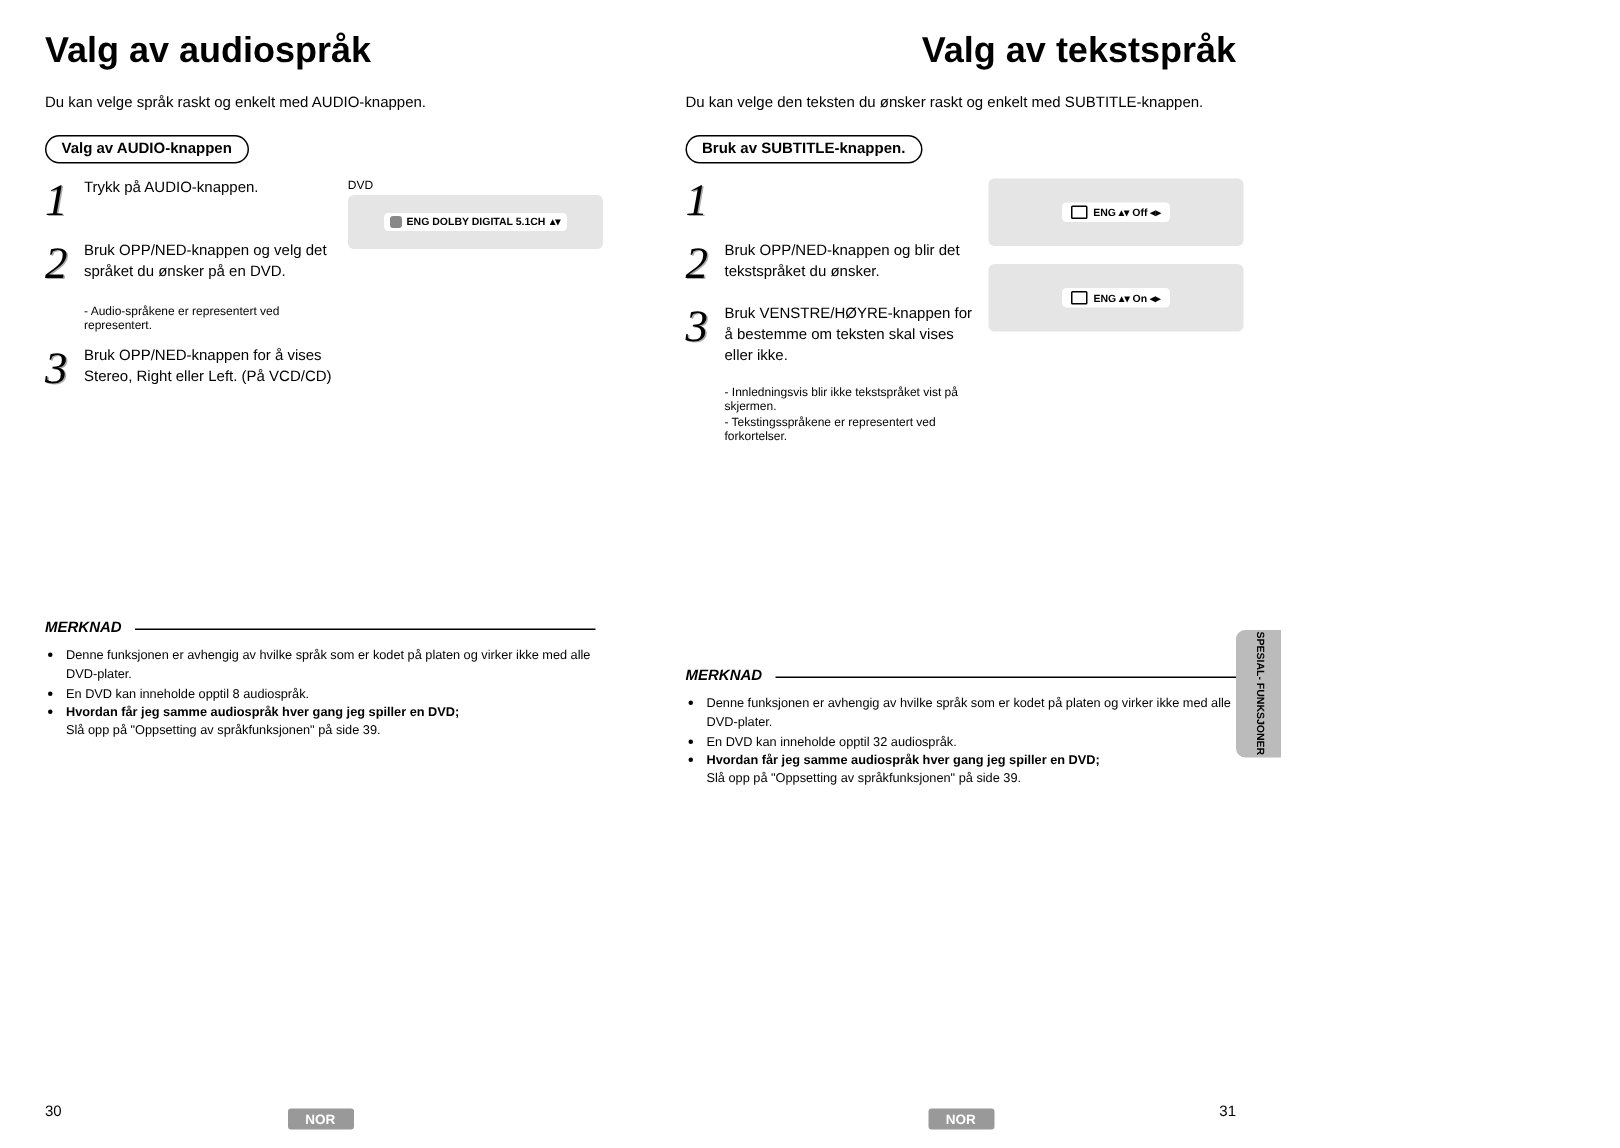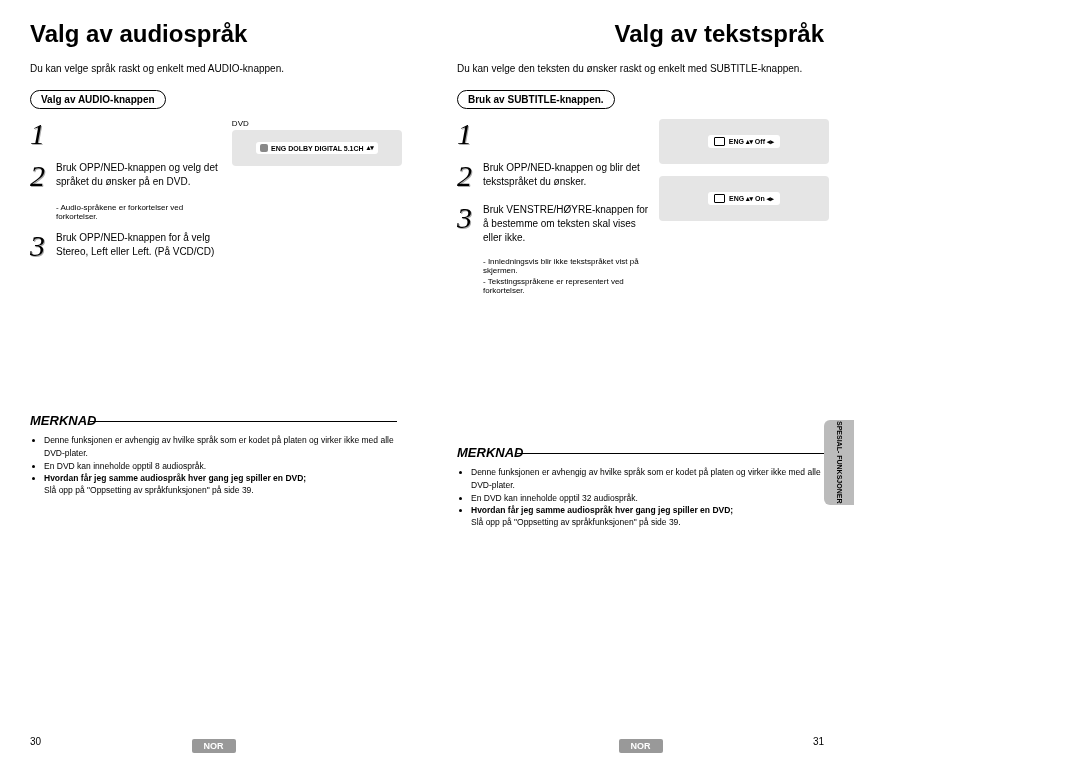--- a/index.html
+++ b/index.html
@@ -98,21 +98,21 @@
     width: fit-content;
     margin: 0 auto;
   }
   .vis-inner.small { width: 60px; }
   .updn::after { content: " ▴▾"; }
   .dot-icon {
     width: 8px; height: 8px; border-radius: 2px; background: #888; display:inline-block;
   }
   .note-label {
     position: relative;
-    font-size: 13px;
+    font-size: 10px;
     font-style: italic;
     font-weight: bold;
     margin-top: 140px;
     margin-bottom: 6px;
   }
   .note-label::after {
     content: "";
     position: absolute;
     left: 60px;
     right: 0;
@@ -200,29 +200,30 @@
 
   <div class="page">
     <div class="title">Valg av audiospråk</div>
     <div class="intro">Du kan velge språk raskt og enkelt med AUDIO-knappen.</div>
     <div class="pill">Valg av AUDIO-knappen</div>
 
     <div class="steps-area">
       <div class="steps-col">
         <div class="step">
           <div class="step-num">1</div>
+          <div class="step-txt">Trykk på AUDIO-knappen.</div>
         </div>
         <div class="step">
           <div class="step-num">2</div>
           <div class="step-txt">Bruk OPP/NED-knappen og velg det språket du ønsker på en DVD.</div>
         </div>
-        <div class="step-sub">- Audio-språkene er forkortelser ved forkortelser.</div>
+        <div class="step-sub">- Audio-språkene er representert ved representert.</div>
         <div class="step">
           <div class="step-num">3</div>
-          <div class="step-txt">Bruk OPP/NED-knappen for å velg Stereo, Left eller Left. (På VCD/CD)</div>
+          <div class="step-txt">Bruk OPP/NED-knappen for å vises Stereo, Right eller Left. (På VCD/CD)</div>
         </div>
       </div>
       <div class="vis-col">
         <div class="vis-block">
           <div class="vis-label">DVD</div>
           <div class="vis-box">
             <div class="vis-inner">
               <span class="dot-icon"></span>
               <span>ENG  DOLBY  DIGITAL  5.1CH</span>
               <span class="updn"></span>

